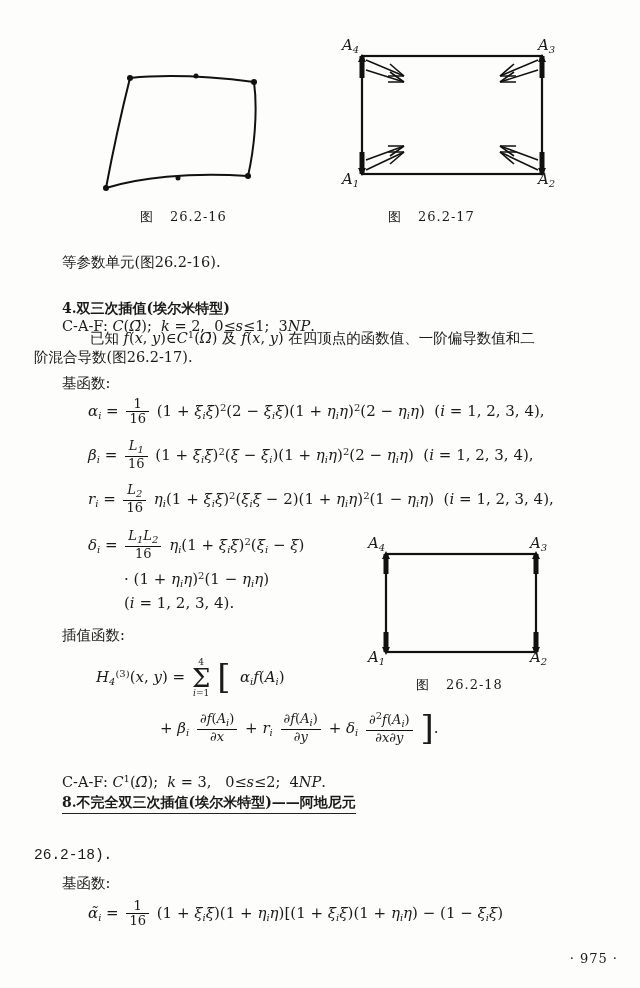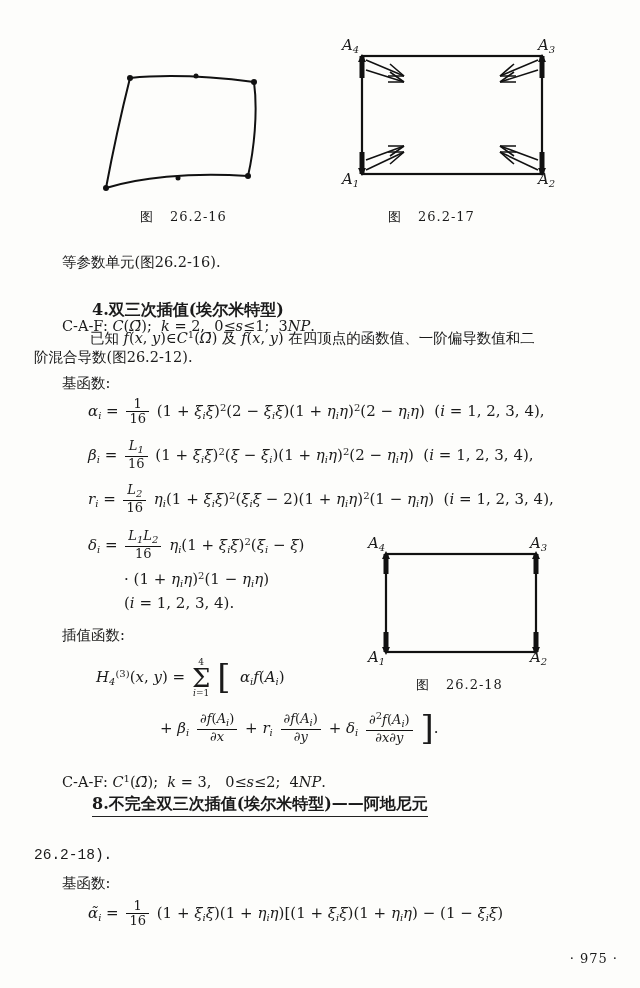--- a/index.html
+++ b/index.html
@@ -36,24 +36,23 @@
     margin-left: 16px;
   }
   .blockline {
     position: absolute;
     font-size: 14.5px;
     line-height: 21px;
     white-space: nowrap;
   }
   .heading {
     position: absolute;
-    font-size: 16px;
+    font-size: 14px;
     font-weight: bold;
     white-space: nowrap;
-    margin-left: 30px;
   }
   .heading.underlined {
     border-bottom: 1px solid #222;
     padding-bottom: 1px;
   }
   .label {
     position: absolute;
     font-size: 14.5px;
     white-space: nowrap;
   }
@@ -195,21 +194,21 @@
     <span>图</span><span class="num">26.2-17</span>
   </div>
 
   <div class="blockline" style="left:62px; top:252px;">等参数单元(图26.2-16).</div>
 
   <div class="blockline" style="left:62px; top:276px;margin-top:40px;">C-A-F: <span class="it">C</span>(<span class="it">Ω̄</span>);&nbsp;&nbsp;<span class="it">k</span> = 2,&nbsp; 0≤<span class="it">s</span>≤1;&nbsp;&nbsp;3<span class="it">NP</span>.</div>
 
   <div class="heading" style="left:62px; top:300px;">4.双三次插值(埃尔米特型)</div>
 
   <div class="blockline" style="left:90px; top:324px;">已知 <span class="it">f</span>(<span class="it">x</span>, <span class="it">y</span>)∈<span class="it">C</span><span class="sup">1</span>(<span class="it">Ω̄</span>) 及 <span class="it">f</span>(<span class="it">x</span>, <span class="it">y</span>) 在四顶点的函数值、一阶偏导数值和二</div>
-  <div class="blockline" style="left:34px; top:347px;">阶混合导数(图26.2-12).</div>
+  <div class="blockline" style="left:34px; top:347px;">阶混合导数(图26.2-17).</div>
 
   <div class="label" style="left:62px; top:374px;">基函数:</div>
 
   <div class="math" style="left:88px; top:398px;">
     <span class="it">α</span><span class="sub">i</span> =
     <span class="frac"><span class="nu">1</span><span class="de">16</span></span>
     (1 + <span class="it">ξ</span><span class="sub">i</span><span class="it">ξ</span>)<span class="sup">2</span>(2 − <span class="it">ξ</span><span class="sub">i</span><span class="it">ξ</span>)(1 + <span class="it">η</span><span class="sub">i</span><span class="it">η</span>)<span class="sup">2</span>(2 − <span class="it">η</span><span class="sub">i</span><span class="it">η</span>)&nbsp; (<span class="it">i</span> = 1, 2, 3, 4),
   </div>
 
   <div class="math" style="left:88px; top:440px;">

